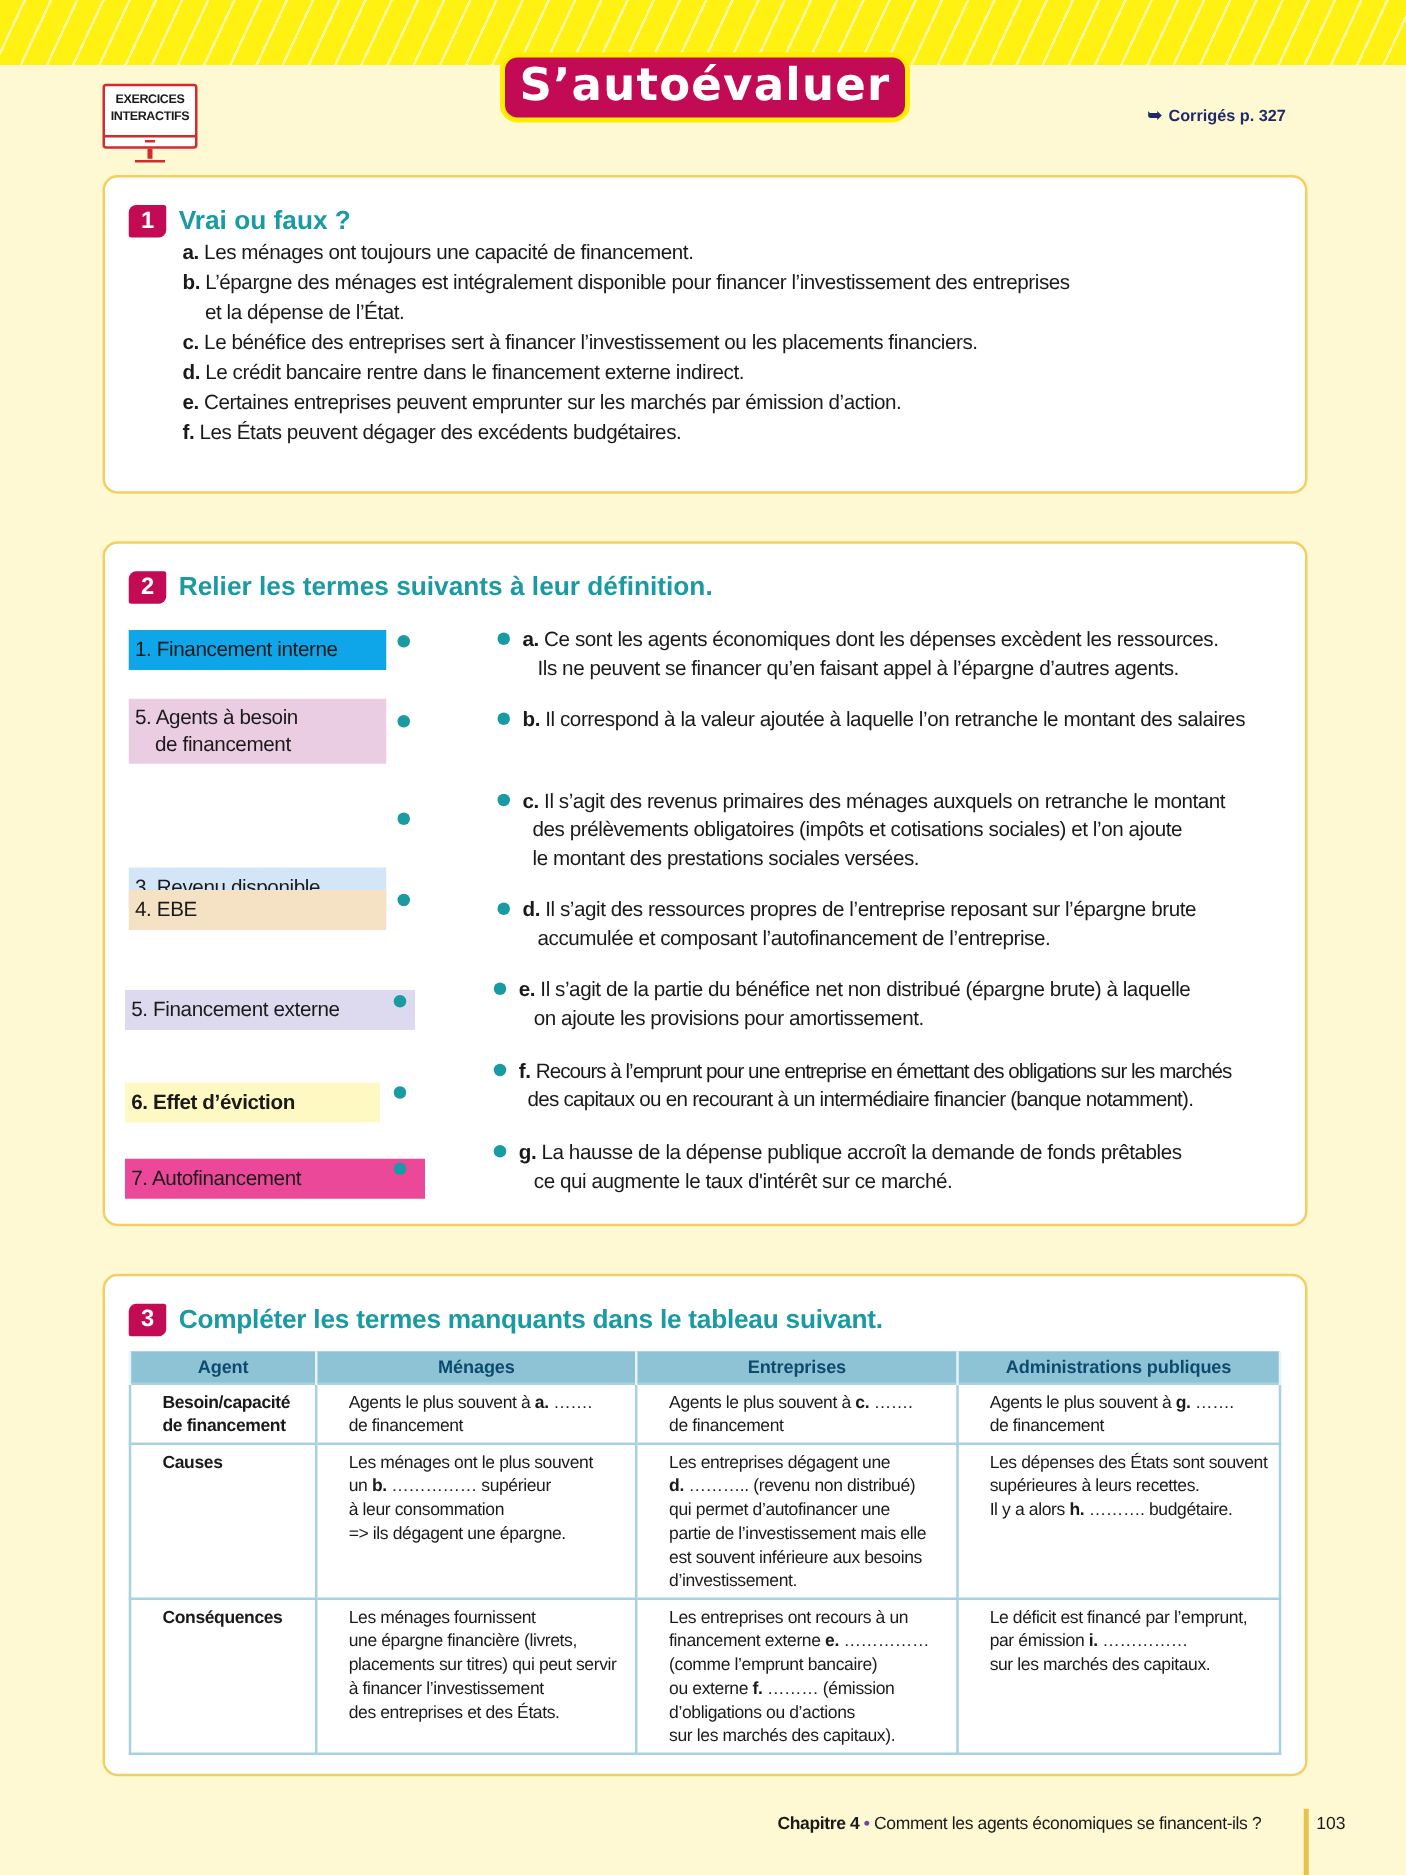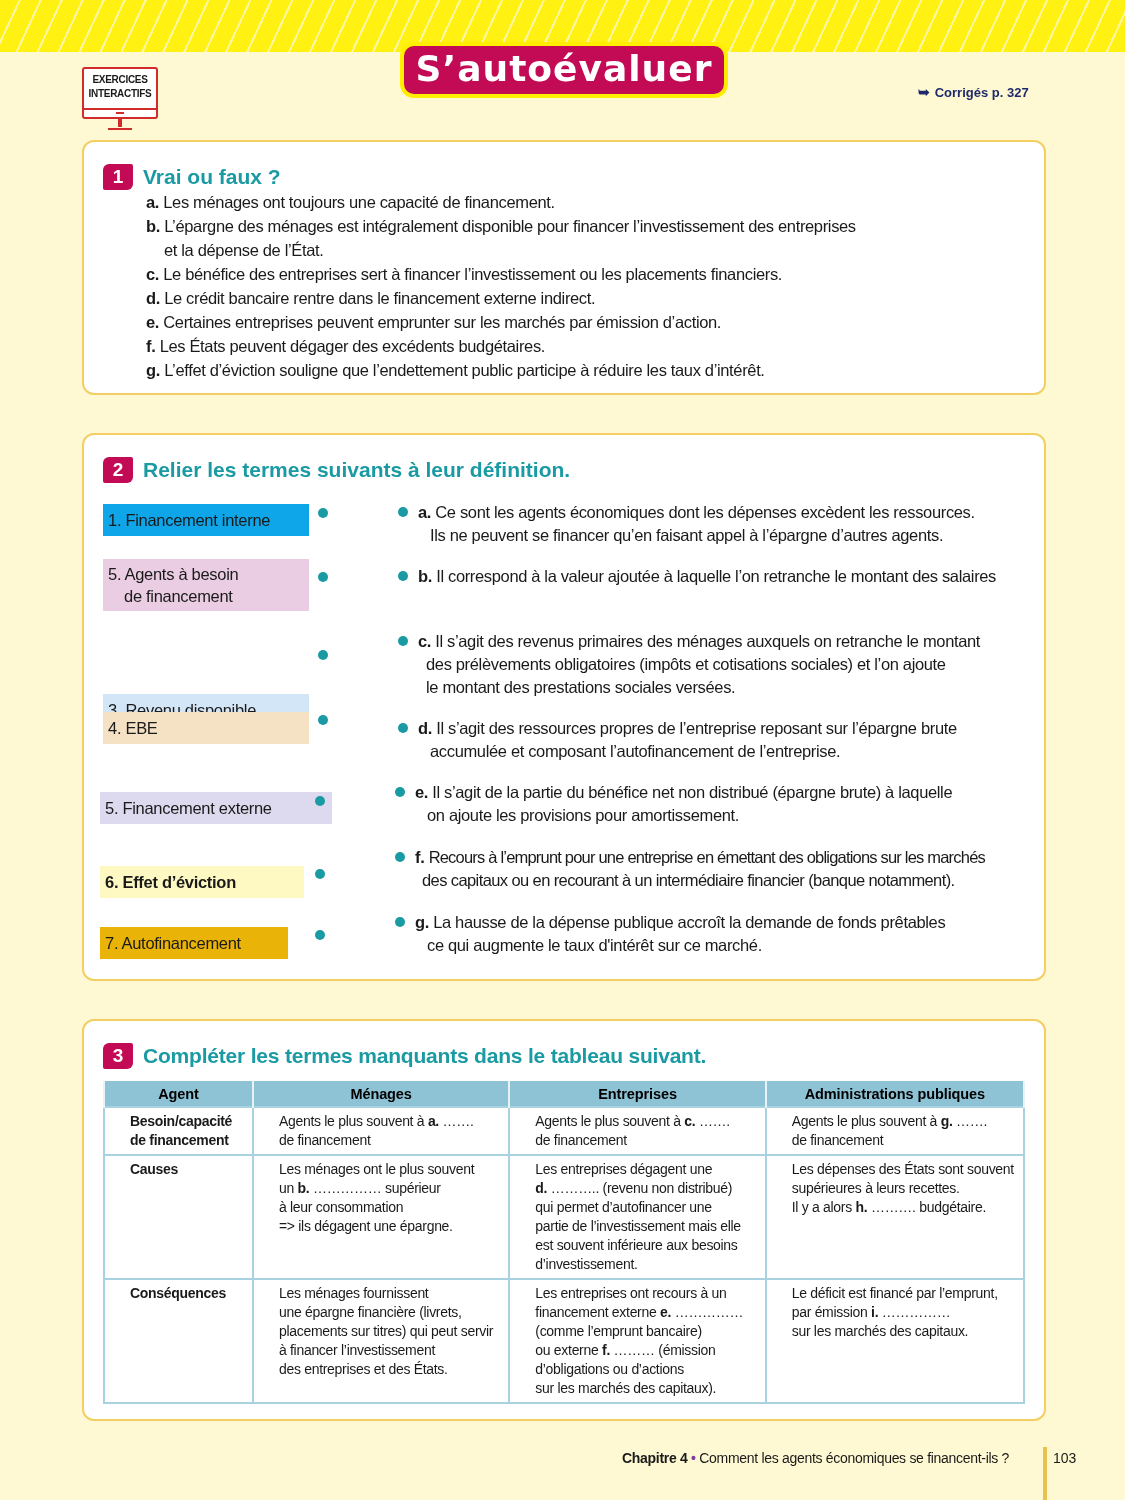--- a/index.html
+++ b/index.html
@@ -73,21 +73,21 @@
   .dot { position: absolute; width: 10px; height: 10px; border-radius: 50%; background: #1a9aa2; }
   .def { position: absolute; left: 314px; font-size: 16.5px; line-height: 23px; letter-spacing: -0.35px; }
   .def .dot { position: relative; display: inline-block; vertical-align: middle; margin-right: 10px; top: -2px; }
   .def .cont { padding-left: 32px; }
 
   table.grid {
     position: absolute; left: 19px; top: 60px; width: 922px; border-collapse: collapse;
     font-family: "Liberation Sans", sans-serif; font-size: 14px; letter-spacing: -0.3px;
   }
   table.grid th {
-    background: #8ec3d6; color: #000000; font-weight: bold; height: 26px; font-size: 14.5px;
+    background: #8ec3d6; color: #0c4a6e; font-weight: bold; height: 26px; font-size: 14.5px;
     border-left: 2px solid #e8f3f7; border-right: 2px solid #e8f3f7; letter-spacing: -0.1px;
   }
   table.grid td {
     border: 2px solid #a9d2e0; vertical-align: top; padding: 4px 8px 4px 25px;
     line-height: 19px;
   }
   table.grid td.rowhead { font-weight: bold; }
   table.grid td b { font-weight: bold; }
 
   .footer {
@@ -129,21 +129,20 @@
     <span class="ex-title">Vrai ou faux ?</span>
   </div>
   <div class="vf-list">
     <div class="item"><b>a.</b> <span>Les ménages ont toujours une capacité de financement.</span></div>
     <div class="item"><b>b.</b> <span>L’épargne des ménages est intégralement disponible pour financer l’investissement des entreprises</span></div>
     <div class="item cont">et la dépense de l’État.</div>
     <div class="item"><b>c.</b> <span>Le bénéfice des entreprises sert à financer l’investissement ou les placements financiers.</span></div>
     <div class="item"><b>d.</b> <span>Le crédit bancaire rentre dans le financement externe indirect.</span></div>
     <div class="item"><b>e.</b> <span>Certaines entreprises peuvent emprunter sur les marchés par émission d’action.</span></div>
     <div class="item"><b>f.</b> <span>Les États peuvent dégager des excédents budgétaires.</span></div>
-    <div class="item"><b>g.</b> <span>L’effet d’éviction souligne que l’endettement public participe à réduire les taux d’intérêt.</span></div>
   </div>
 </section>
 
 <section class="box" style="top:433px;height:548px;">
   <div class="ex-head" style="left:19px;top:22px;">
     <span class="ex-num">2</span>
     <span class="ex-title">Relier les termes suivants à leur définition.</span>
   </div>
 
   <div class="term" style="left:19px;top:69px;width:206px;background:#0ea5e9;">1. Financement interne</div>
@@ -160,21 +159,21 @@
 
   <div class="term" style="left:19px;top:277px;width:206px;background:#f5e2c4;">4. EBE</div>
   <div class="dot" style="left:234px;top:280px;"></div>
 
   <div class="term" style="left:16px;top:357px;width:232px;background:#ddd9ee;">5. Financement externe</div>
   <div class="dot" style="left:231px;top:361px;"></div>
 
   <div class="term" style="left:16px;top:431px;width:204px;background:#fef9c3;font-weight:bold;">6. Effet d’éviction</div>
   <div class="dot" style="left:231px;top:434px;"></div>
 
-  <div class="term" style="left:16px;top:492px;width:188px;background:#eab308;">7. Autofinancement</div>
+  <div class="term" style="left:16px;top:492px;width:240px;background:#ec4899;">7. Autofinancement</div>
   <div class="dot" style="left:231px;top:495px;"></div>
 
   <div class="def" style="top:66px;">
     <div><span class="dot"></span><b>a.</b> <span>Ce sont les agents économiques dont les dépenses excèdent les ressources.</span></div>
     <div class="cont">Ils ne peuvent se financer qu’en faisant appel à l’épargne d’autres agents.</div>
   </div>
   <div class="def" style="top:130px;">
     <div><span class="dot"></span><b>b.</b> <span>Il correspond à la valeur ajoutée à laquelle l’on retranche le montant des salaires</span></div>
   </div>
   <div class="def" style="top:195px;">

